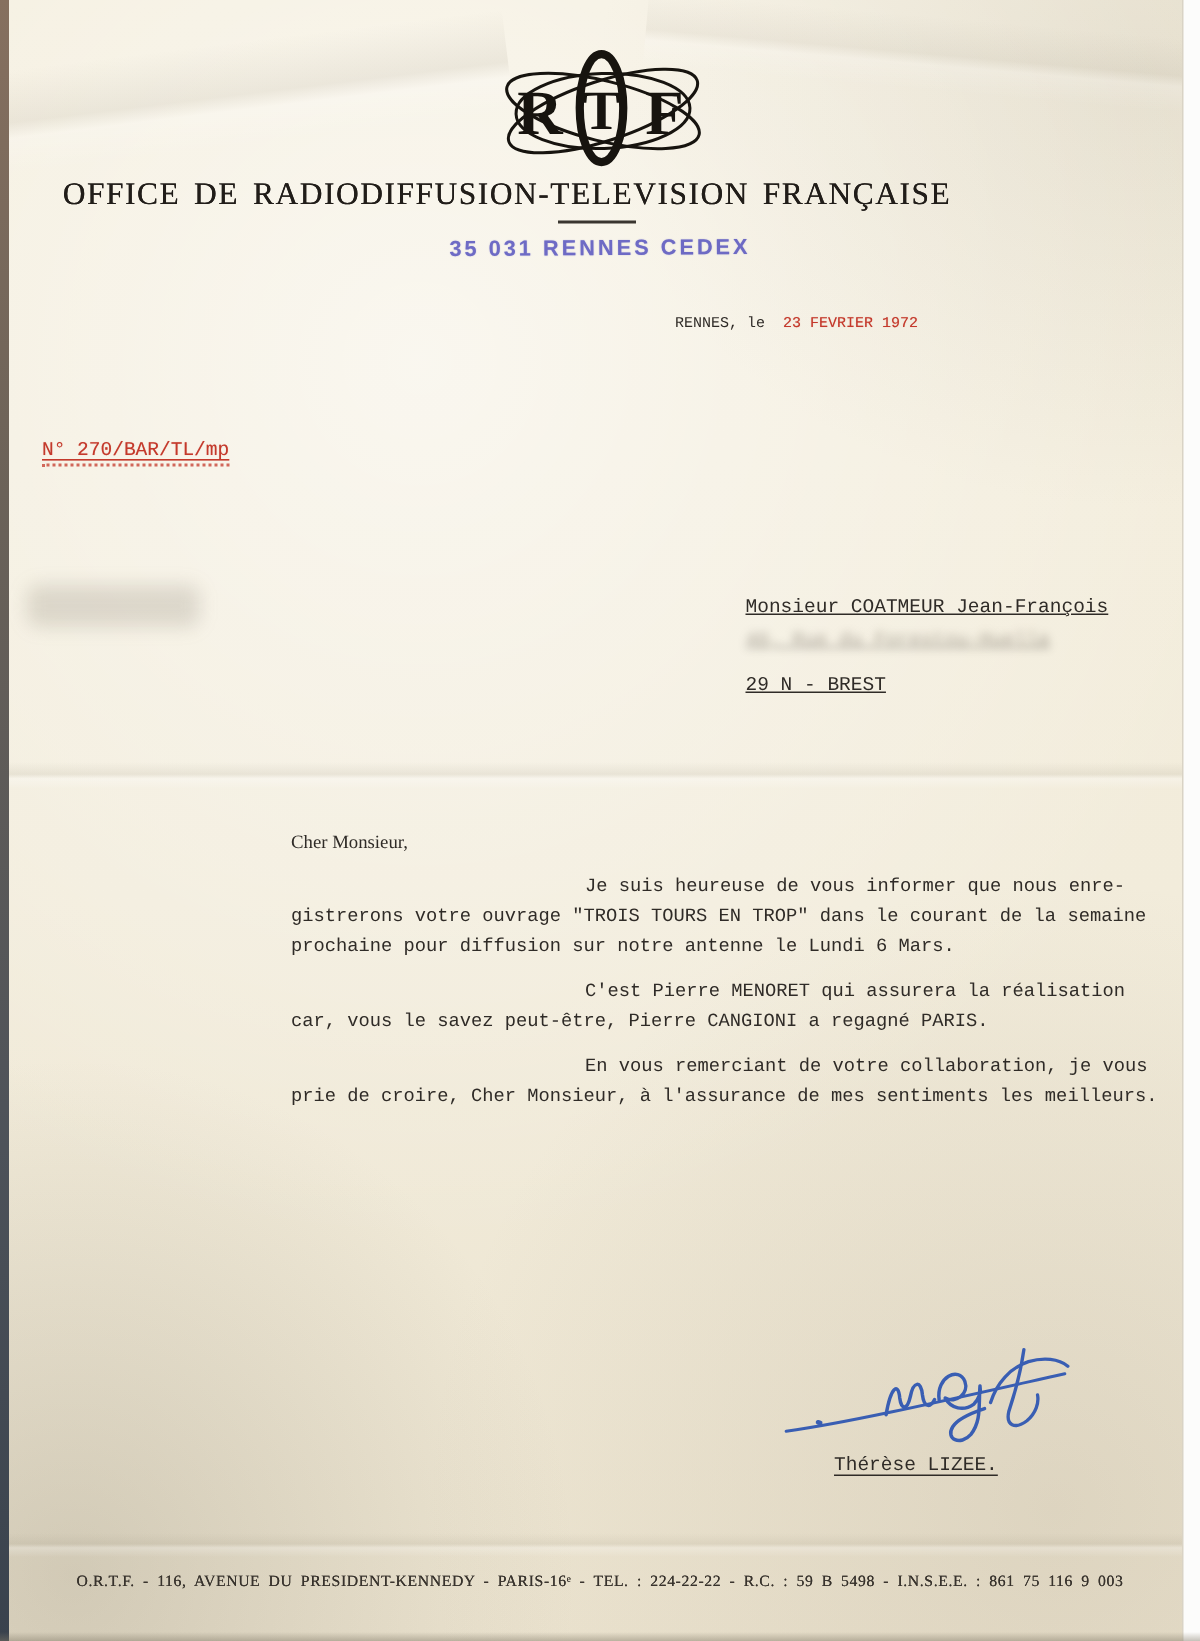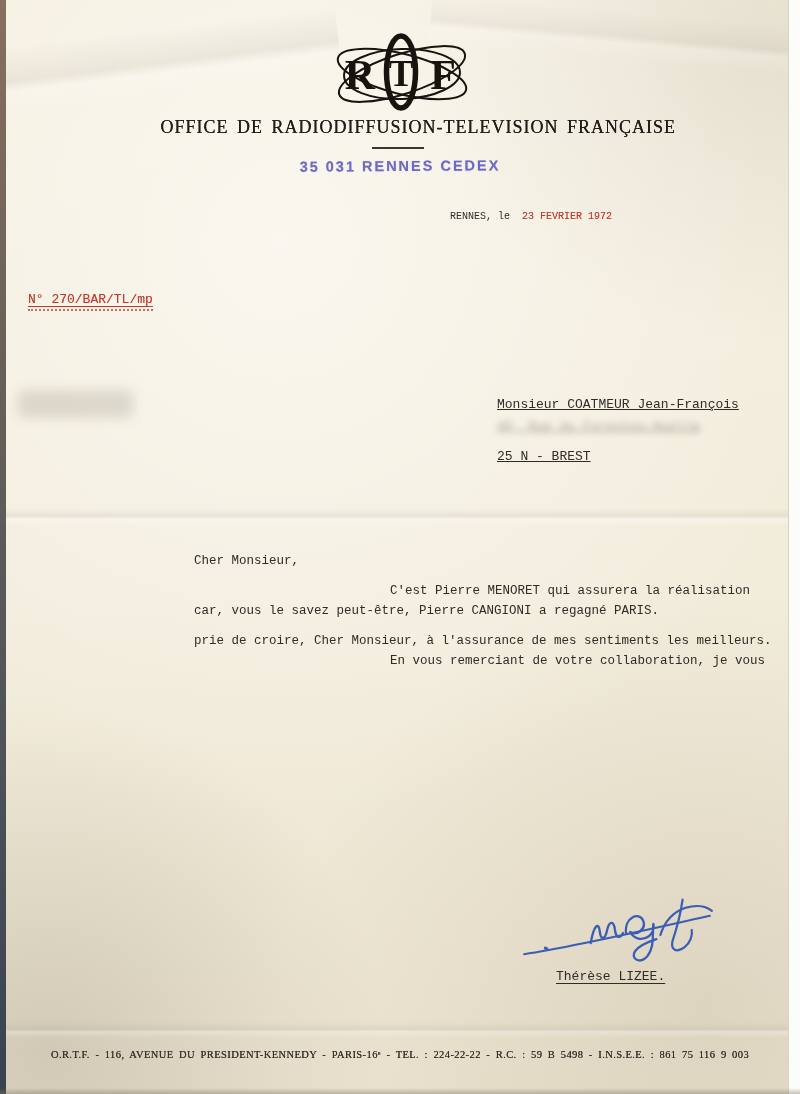--- a/index.html
+++ b/index.html
@@ -28,42 +28,42 @@
     background:linear-gradient(180deg,rgba(120,110,88,0),rgba(120,110,88,.09) 45%,rgba(255,255,255,.25) 62%,rgba(120,110,88,0));}
   .crease-d1{left:-20px;top:28px;width:360px;height:70px;transform:rotate(-7deg);
     background:linear-gradient(180deg,rgba(125,115,95,0),rgba(125,115,95,.10) 50%,rgba(255,255,255,.2) 65%,rgba(125,115,95,0));}
   .crease-d2{left:430px;top:10px;width:360px;height:50px;transform:rotate(5deg);
     background:linear-gradient(180deg,rgba(125,115,95,0),rgba(125,115,95,.08) 50%,rgba(255,255,255,.18) 65%,rgba(125,115,95,0));}
   .smudge{left:18px;top:390px;width:115px;height:28px;background:rgba(118,108,96,.20);
     filter:blur(6px);border-radius:8px;}
 
   
   .logo{left:330px;top:24px;width:150px;height:96px;}
-  .org-name{left:0;top:117px;width:676px;text-align:right;
-    font-family:"Liberation Serif",serif;font-size:18px;letter-spacing:1px;word-spacing:3px;
+  .org-name{left:0;top:117px;width:676px;text-align:center;
+    font-family:"Liberation Serif",serif;font-size:21px;letter-spacing:1px;word-spacing:3px;
     color:#211d19;text-shadow:0 0 .4px #211d19;}
   .org-rule{left:372px;top:147px;width:52px;height:2px;background:#3a3630;}
   .stamp{left:0;top:158px;width:800px;text-align:center;
     font-family:"Liberation Sans",sans-serif;font-weight:bold;font-size:14.5px;letter-spacing:2px;
     color:#5b58c0;opacity:.88;transform:rotate(-.4deg);text-shadow:0 0 .8px rgba(91,88,192,.55);}
 
   
   .tw{font-family:"Liberation Mono","DejaVu Sans Mono",monospace;color:#2f2b27;font-size:12.5px;}
   .dateline{left:450px;top:211px;font-size:10px;}
   .date-red{color:#c4392b;margin-left:12px;text-shadow:0 0 .5px rgba(196,57,43,.5);}
   .ref{left:28px;top:292px;font-size:13px;color:#c4392b;text-shadow:0 0 .5px rgba(196,57,43,.45);}
   .ref .ref-text{text-decoration:underline;text-underline-offset:3px;}
   .ref::after{content:"";display:block;margin-top:2px;border-bottom:2px dotted rgba(196,57,43,.75);}
 
   .recipient{left:497px;top:395px;line-height:20px;font-size:13px;text-decoration:underline;}
   .addr-redacted{color:#6e665a;filter:blur(3px);opacity:.55;margin:2px 0 10px 0;}
   .recipient .city{margin-top:2px;}
 
   .body-block{left:194px;top:551px;width:592px;line-height:20px;}
-  .salutation{margin-bottom:10px;}
+  .salutation{margin-bottom:10px;font-family:Liberation Serif, serif;}
   .para + .para{margin-top:10px;}
   .para .line.indent{text-indent:196px;}
 
   .closing-title{left:482px;top:881px;font-size:13px;}
   .signature{left:512px;top:894px;width:212px;height:74px;}
   .signer{left:556px;top:969px;font-size:13px;}
   .signer .name-underline{text-decoration:underline;text-underline-offset:3px;}
 
   .footer{left:0;top:1049px;width:800px;text-align:center;
     font-family:"Liberation Serif",serif;font-size:10.5px;letter-spacing:.4px;word-spacing:2.5px;
@@ -102,33 +102,38 @@
     <span>RENNES, le</span><span class="date-red">23 FEVRIER 1972</span>
   </div>
 
   <div class="abs tw ref">
     <span class="ref-text">N° 270/BAR/TL/mp</span>
   </div>
 
   <div class="abs tw recipient">
     <div>Monsieur COATMEUR Jean-François</div>
     <div class="addr-redacted">40, Rue du Forestou-Huella</div>
-    <div class="city">25 N - BREST</div>
+    <div class="city">29 N - BREST</div>
   </div>
 
   <div class="abs tw body-block">
     <div class="salutation">Cher Monsieur,</div>
     <div>
         <div class="para">
+          <div class="line indent">Je suis heureuse de vous informer que nous enre-</div>
+          <div class="line">gistrerons votre ouvrage "TROIS TOURS EN TROP" dans le courant de la semaine</div>
+          <div class="line">prochaine pour diffusion sur notre antenne le Lundi 6 Mars.</div>
+        </div>
+        <div class="para">
           <div class="line indent">C'est Pierre MENORET qui assurera la réalisation</div>
           <div class="line">car, vous le savez peut-être, Pierre CANGIONI a regagné PARIS.</div>
         </div>
         <div class="para">
+          <div class="line indent">En vous remerciant de votre collaboration, je vous</div>
           <div class="line">prie de croire, Cher Monsieur, à l'assurance de mes sentiments les meilleurs.</div>
-          <div class="line indent">En vous remerciant de votre collaboration, je vous</div>
         </div>
       </div>
   </div>
 
 
   <svg class="abs signature" viewBox="0 0 210 72">
     <g fill="none" stroke="#2d55b2" stroke-linecap="round" stroke-linejoin="round" opacity=".93">
       <path d="M 12 59 C 55 53, 120 38, 196 21" stroke-width="2"></path>
       <path d="M 33 53 l 1.5 .5" stroke-width="3"></path>
       <path d="M 78 48 C 81 30, 86 26, 87 37 C 88 45, 92 45, 94 36 C 96 26, 101 25, 102 35 C 103 43, 107 44, 110 38" stroke-width="2.3"></path>

